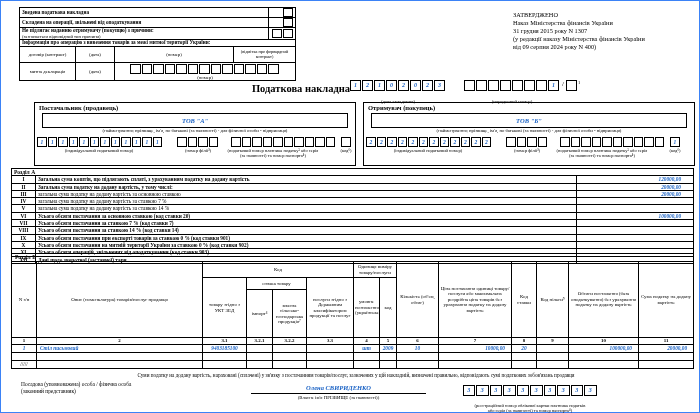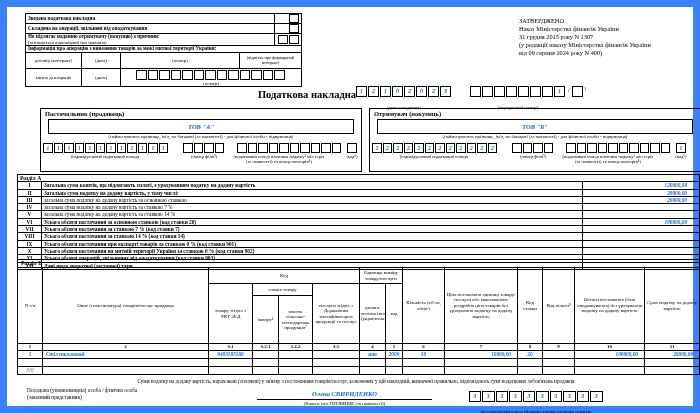--- a/index.html
+++ b/index.html
@@ -1,18 +1,18 @@
 <!DOCTYPE html>
 <html style="--blue: #1a62c5;"><head>
 <meta charset="utf-8">
 <style>
   html,body{margin:0;padding:0;}
   body{width:700px;height:413px;background:#fff;position:relative;overflow:hidden;
        font-family:"Liberation Serif",serif;color:#000;}
-  .page{position:absolute;inset:0;border:7px solid #3b82f6;}
+  .page{position:absolute;inset:0;border:1px solid #3b82f6;}
   .b{font-weight:bold;}
   .blue, .val{color:var(--blue,#1a62c5);font-style:italic;font-weight:bold;}
   
   .cbx{display:inline-block;width:8.5px;height:8px;border:1px solid #000;margin-right:1px;
        font-size:6px;line-height:8px;text-align:center;vertical-align:top;
        color:var(--blue,#1a62c5);font-style:italic;font-weight:bold;overflow:hidden;}
   
   #tl{position:absolute;left:18px;top:6px;width:277px;border-collapse:collapse;table-layout:fixed;}
   #tl td{border:1px solid #000;font-size:5.2px;line-height:1.1;padding:0 2px;vertical-align:middle;overflow:hidden;}
   #tl .lab{font-weight:bold;}

